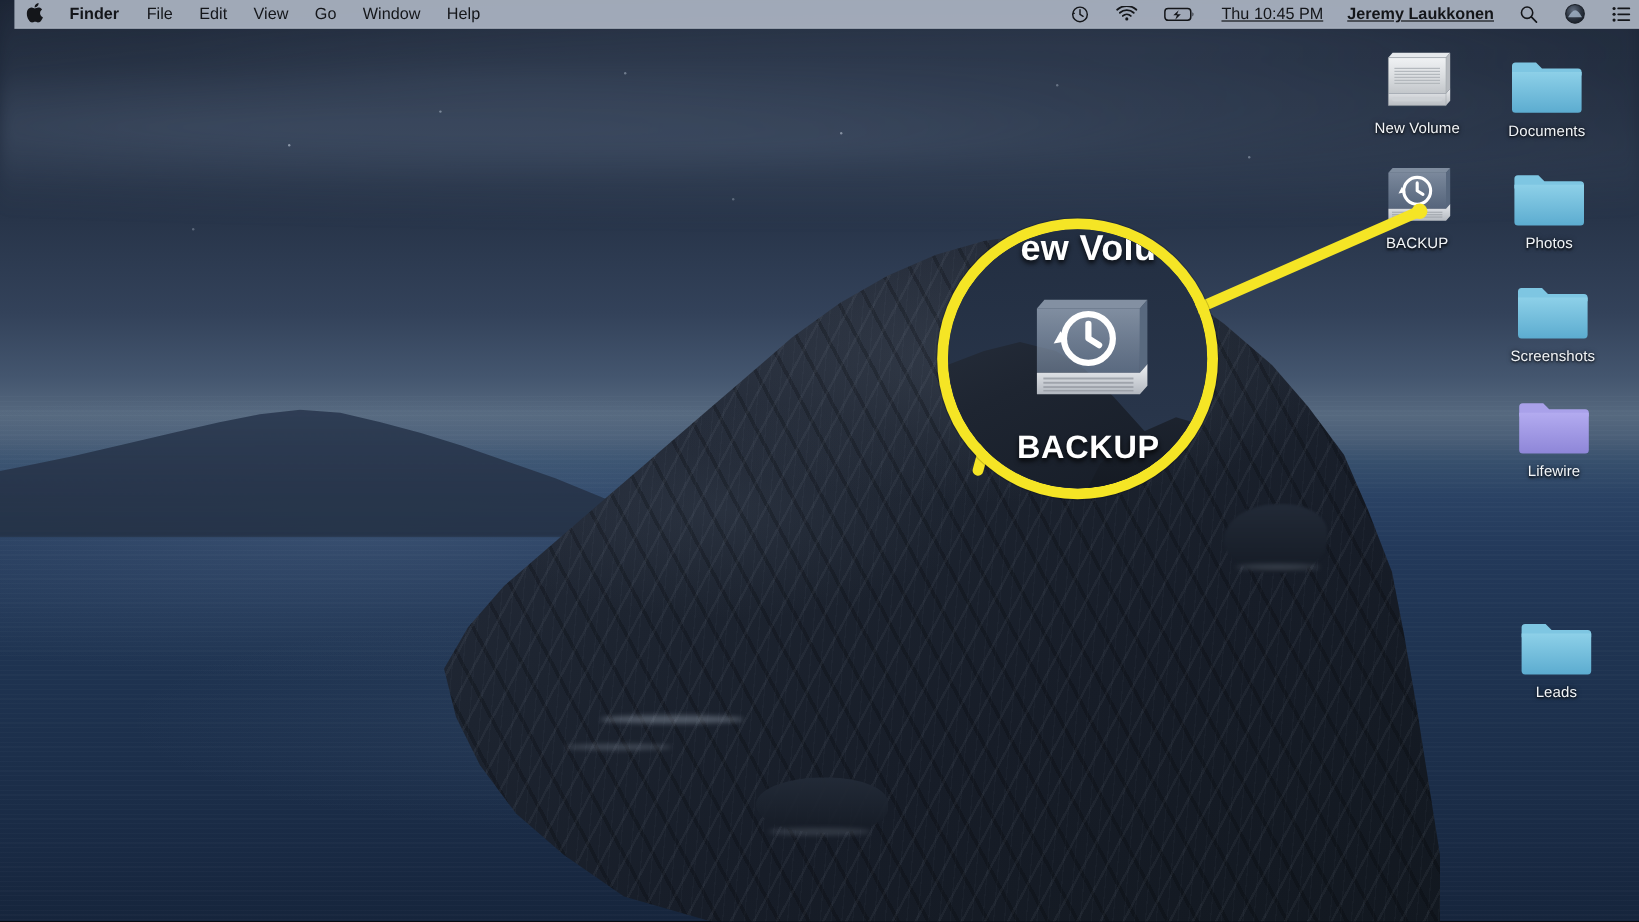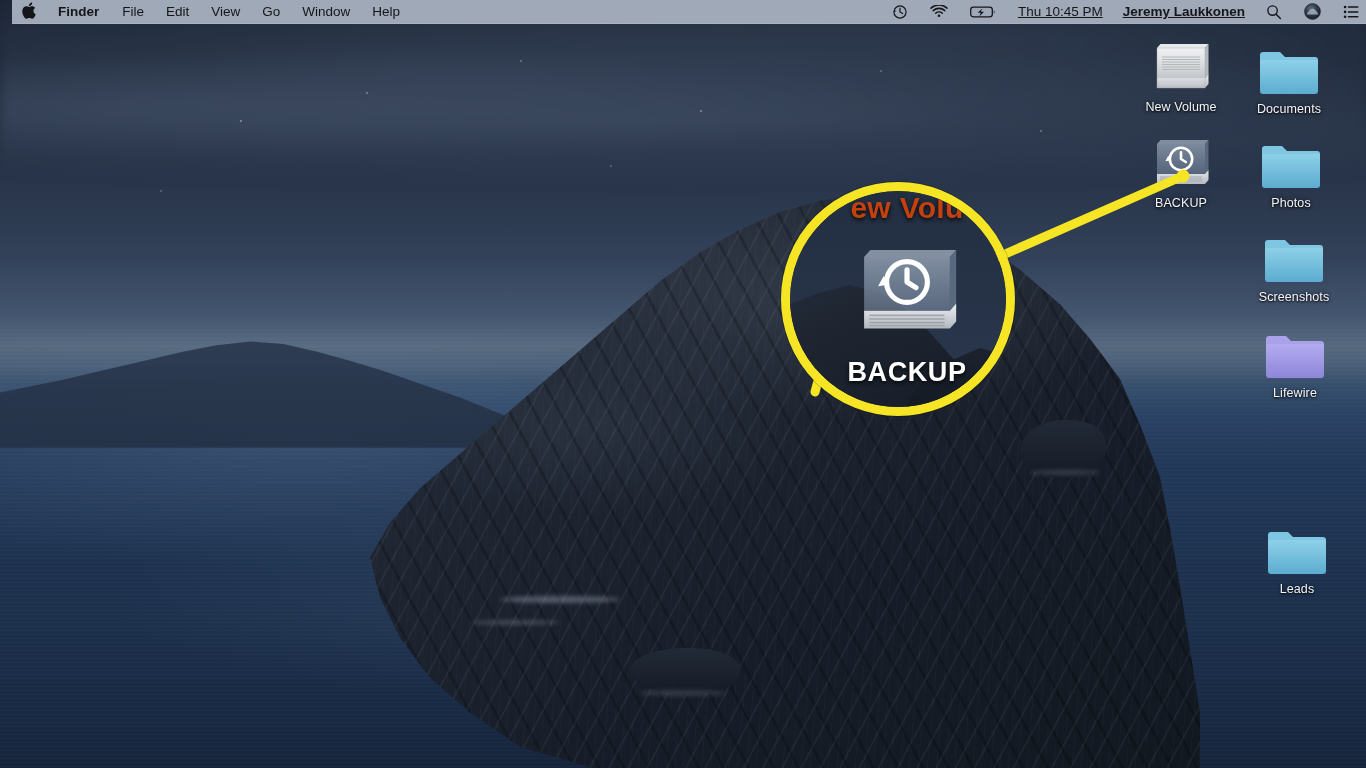--- a/index.html
+++ b/index.html
@@ -262,21 +262,21 @@
     background: linear-gradient(to bottom, #212834, #12171f);
     clip-path: polygon(0% 100%, 14% 66%, 34% 46%, 56% 34%, 78% 42%, 100% 60%, 100% 100%);
     opacity: .95;
   }
   .mag-newvol {
     position: absolute;
     left: 0; top: 0; width: 234px;
     text-align: center;
     font-size: 30px;
     font-weight: bold;
-    color: #c2410c;
+    color: #ffffff;
     text-shadow: 0 2px 4px rgba(0,0,0,.85);
     letter-spacing: .3px;
   }
   .mag-icon-wrap {
     position: absolute;
     left: 0; top: 48px; width: 234px;
     display: flex; flex-direction: column; align-items: center;
   }
   .mag-caption {
     margin-top: 10px;
@@ -538,21 +538,21 @@
             </linearGradient>
           </defs>
         <path d="M3 9 a3 3 0 0 1 3-3 h17 l5 5 h30 a3 3 0 0 1 3 3 v3 H3 Z" fill="#a9a1ea"></path>
         <path d="M3 14 h58 v31 a3 3 0 0 1 -3 3 H6 a3 3 0 0 1 -3 -3 Z" fill="url(#fp1)"></path>
       </svg>
     </div>
     <div class="caption">Lifewire</div>
   </div>
 
 
-  <div class="desk-icon" style="left:1248px; top:518px;">
+  <div class="desk-icon" style="left:1248px; top:506px;">
     <div class="glyph">
       <svg width="64" height="52" viewBox="0 0 64 52" aria-hidden="true">
         <defs>
             <linearGradient id="fb5" x1="0" y1="0" x2="0" y2="1">
           <stop offset="0%" stop-color="#8dd0e8"></stop>
               <stop offset="100%" stop-color="#5cacd0"></stop>
             </linearGradient>
           </defs>
         <path d="M3 9 a3 3 0 0 1 3-3 h17 l5 5 h30 a3 3 0 0 1 3 3 v3 H3 Z" fill="#7ec6e2"></path>
         <path d="M3 14 h58 v31 a3 3 0 0 1 -3 3 H6 a3 3 0 0 1 -3 -3 Z" fill="url(#fb5)"></path>

